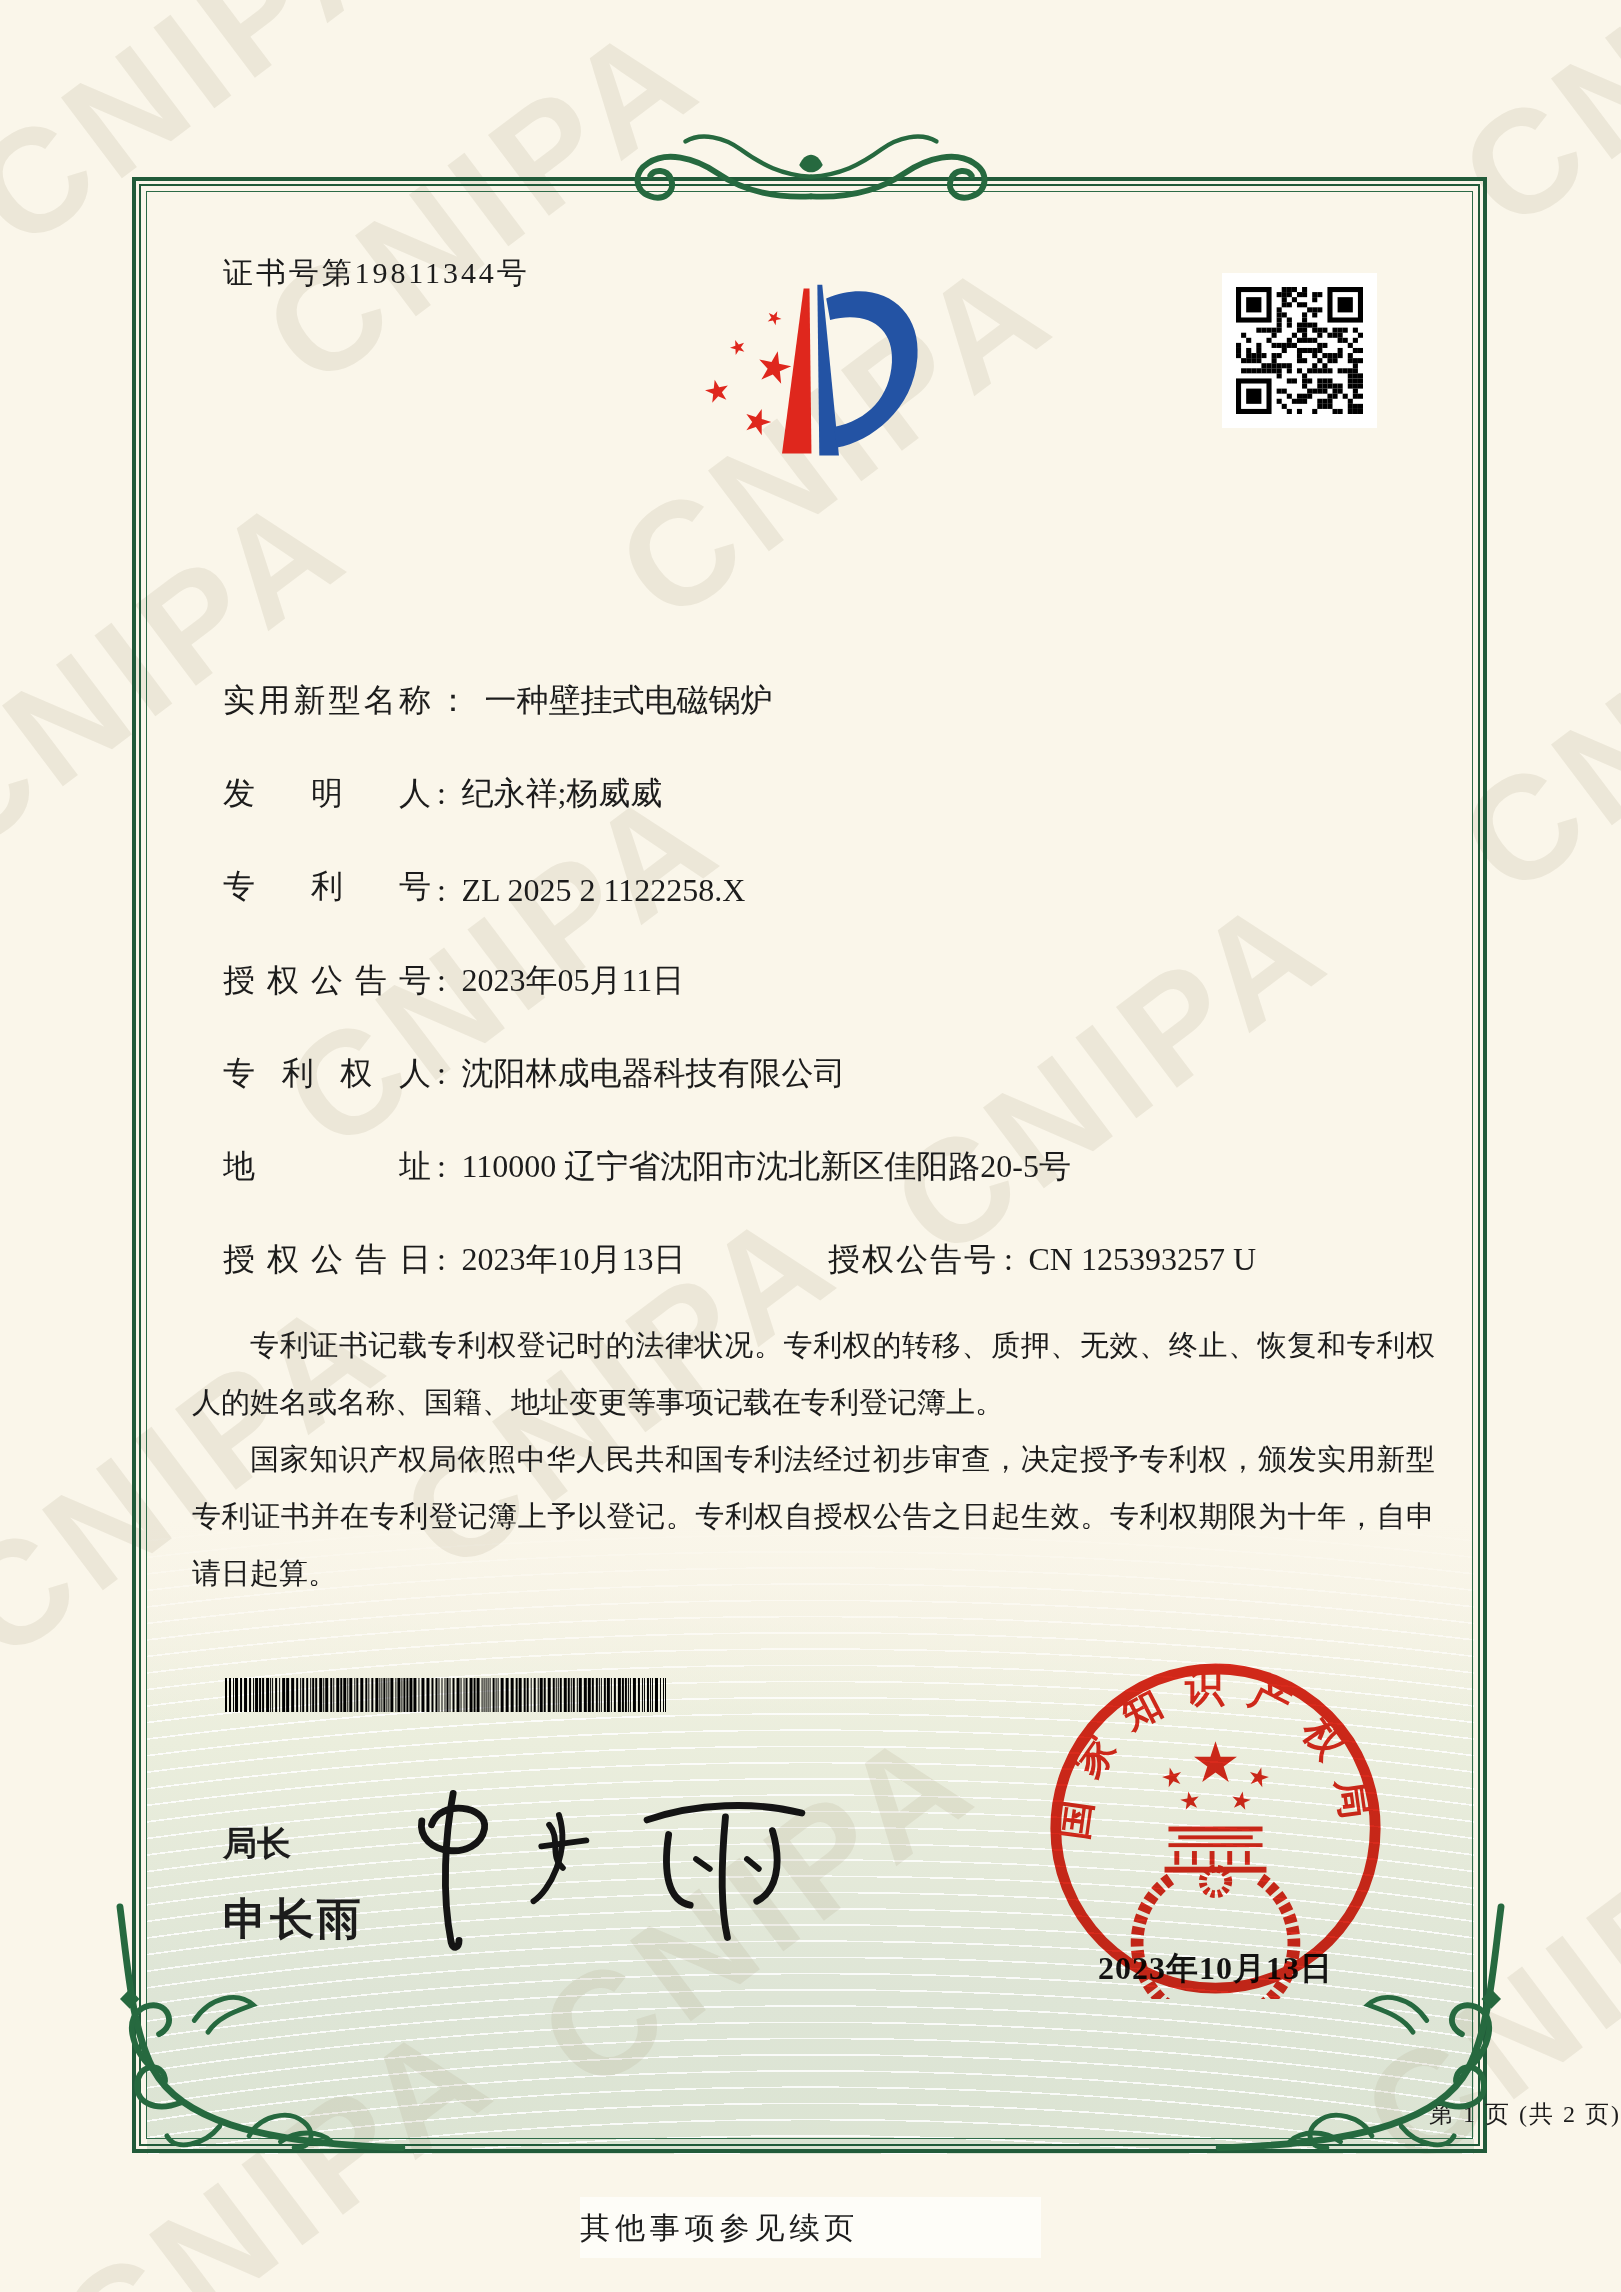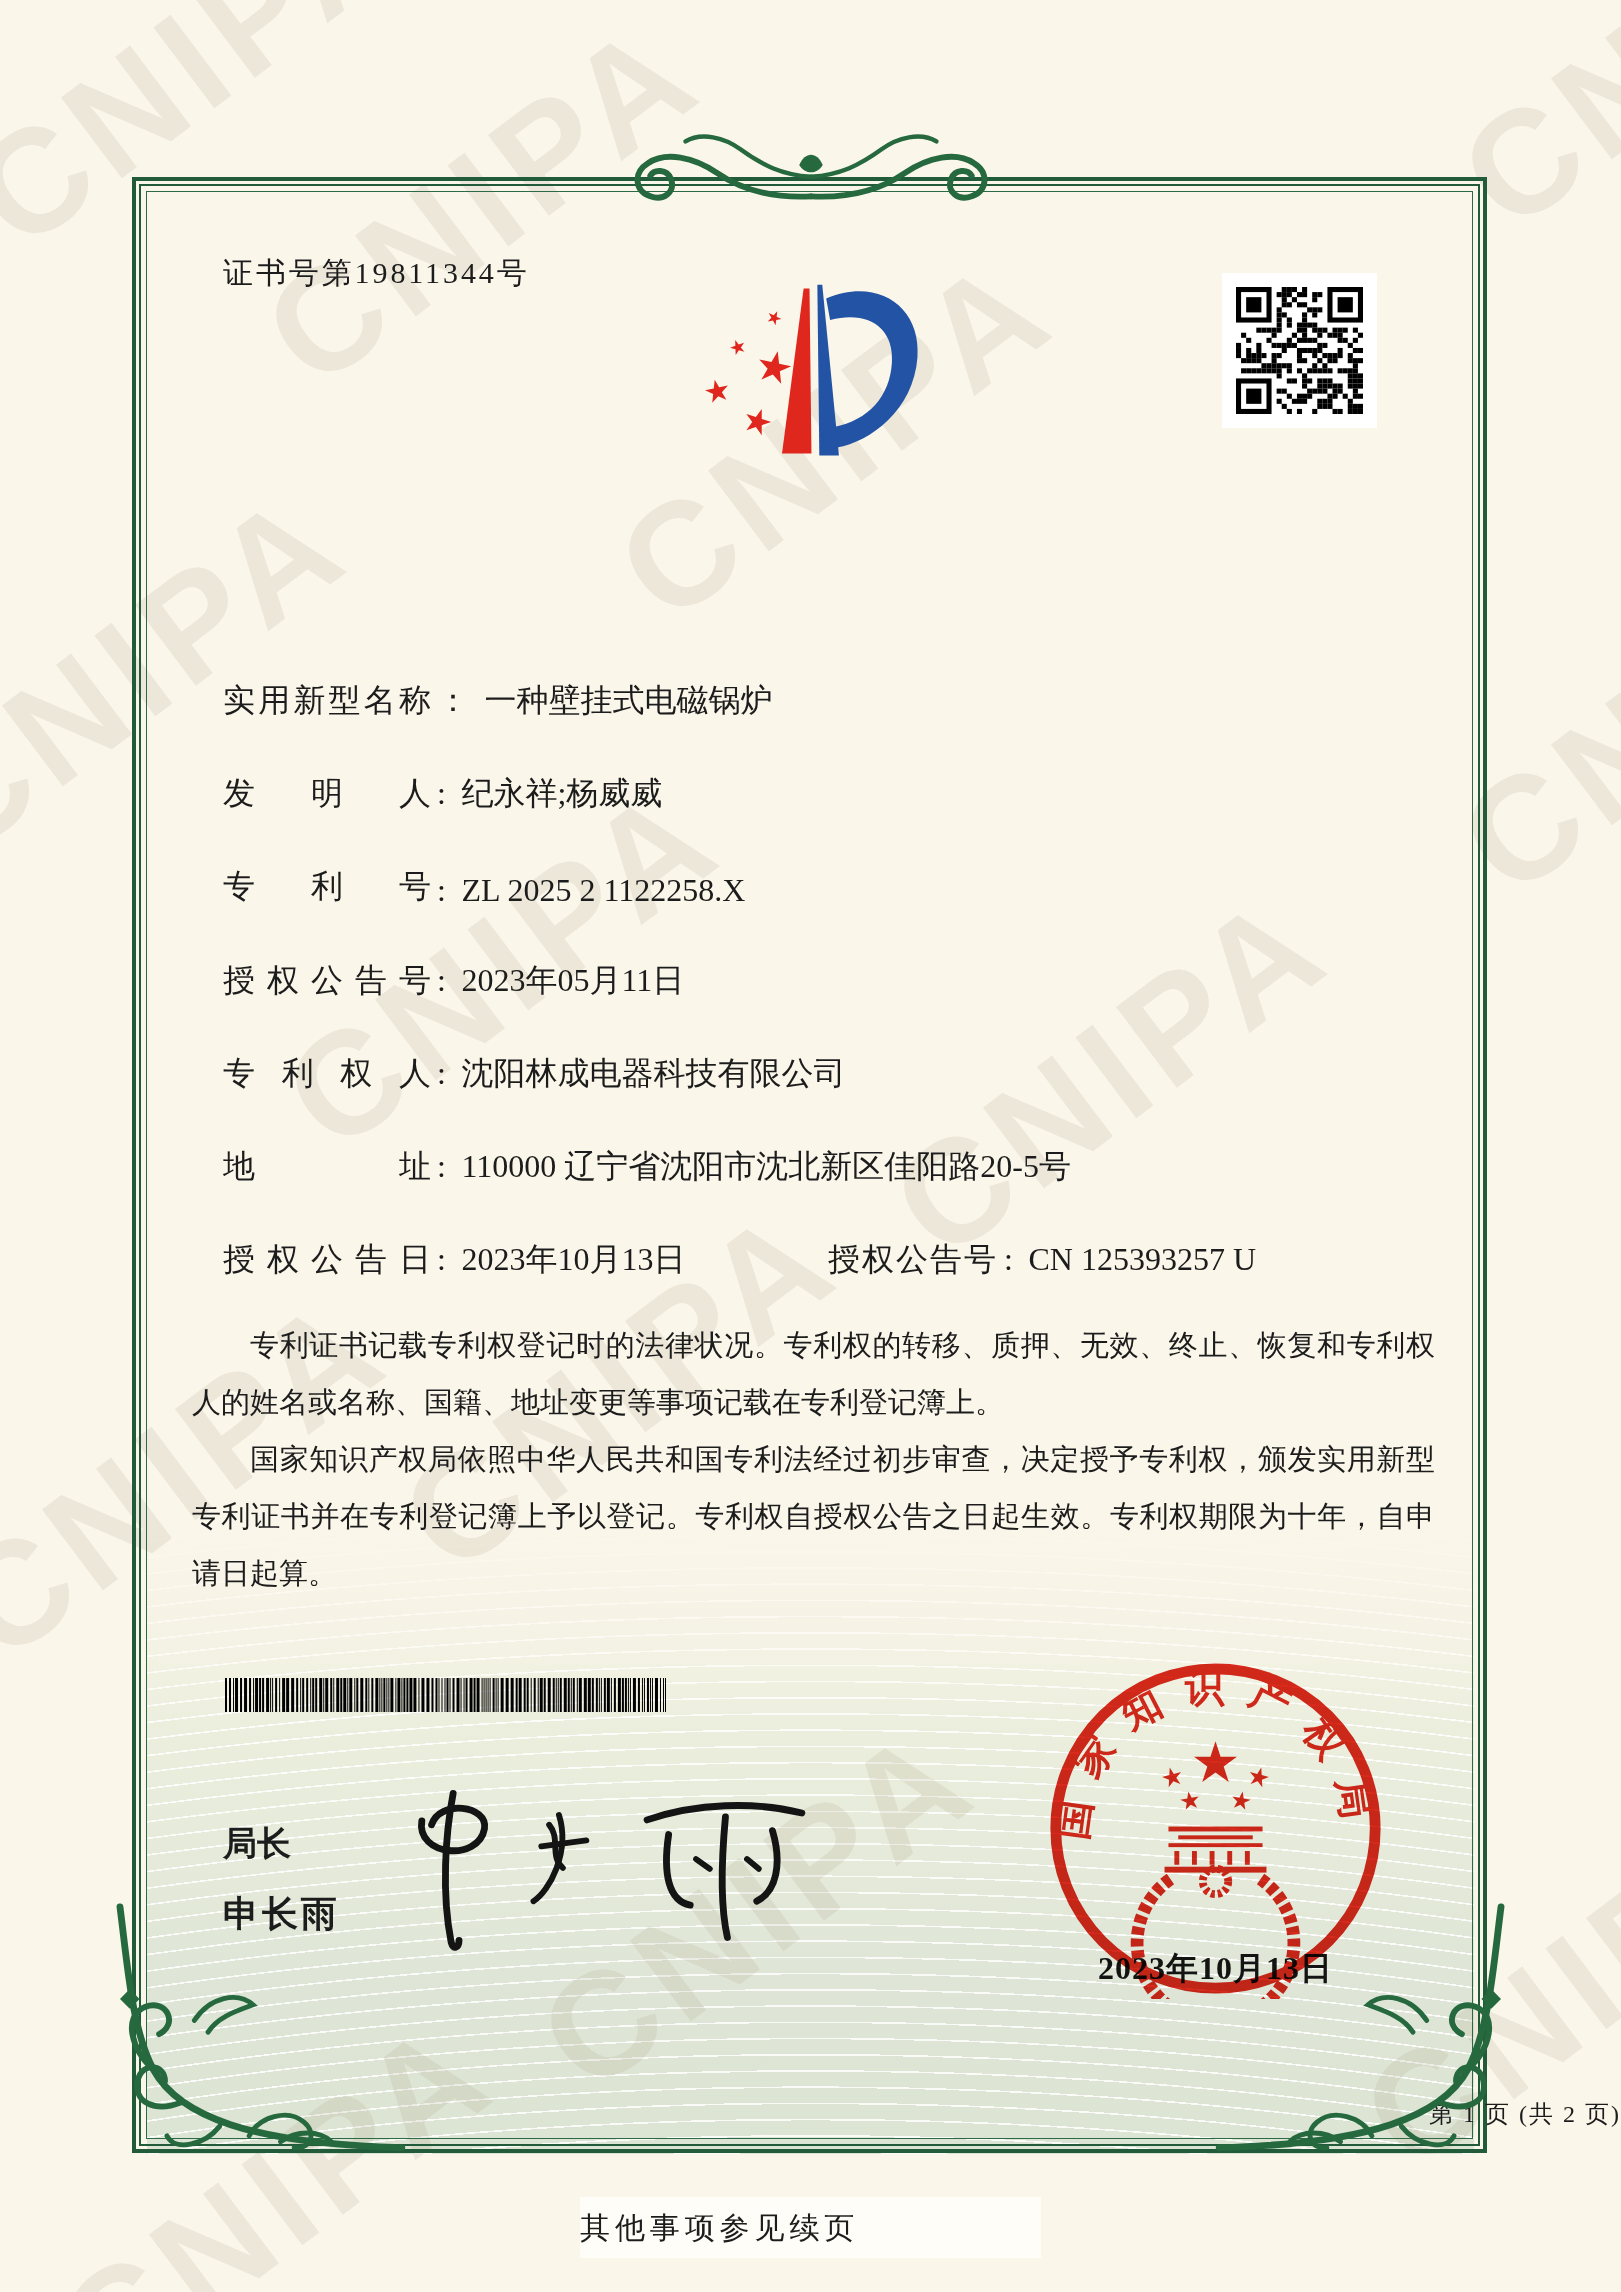--- a/index.html
+++ b/index.html
@@ -48,21 +48,21 @@
   
   .bodytxt{position:absolute;left:192px;top:1317px;width:1243px;z-index:6;
            font-size:29px;line-height:57px;text-align:justify;}
   .bodytxt p{margin:0;text-indent:2em;}
 
   
   .barcode{position:absolute;left:225px;top:1678px;width:443px;height:34px;z-index:6;}
   .sig-title{position:absolute;left:223px;top:1821px;z-index:6;font-family:"Liberation Sans",sans-serif;
              font-weight:700;font-size:34px;}
   .sig-name{position:absolute;left:223px;top:1890px;z-index:6;font-family:"Liberation Sans",sans-serif;
-            font-weight:700;font-size:36px;letter-spacing:2.9px;}
+            font-weight:700;font-size:44px;letter-spacing:2.9px;}
   .sig-script{position:absolute;left:402px;top:1766px;z-index:6;}
 
   
   .seal{position:absolute;left:1045px;top:1658px;z-index:7;mix-blend-mode:multiply;}
   .seal-date{position:absolute;left:1055px;top:1947px;width:321px;z-index:7;text-align:center;
              font-size:32px;font-weight:600;color:#151515;letter-spacing:1px;mix-blend-mode:multiply;}
 
   
   .page-ind{position:absolute;left:0;right:0;top:2098px;z-index:6;text-align:right;
             font-size:24px;letter-spacing:2px;padding-left:41px;}

